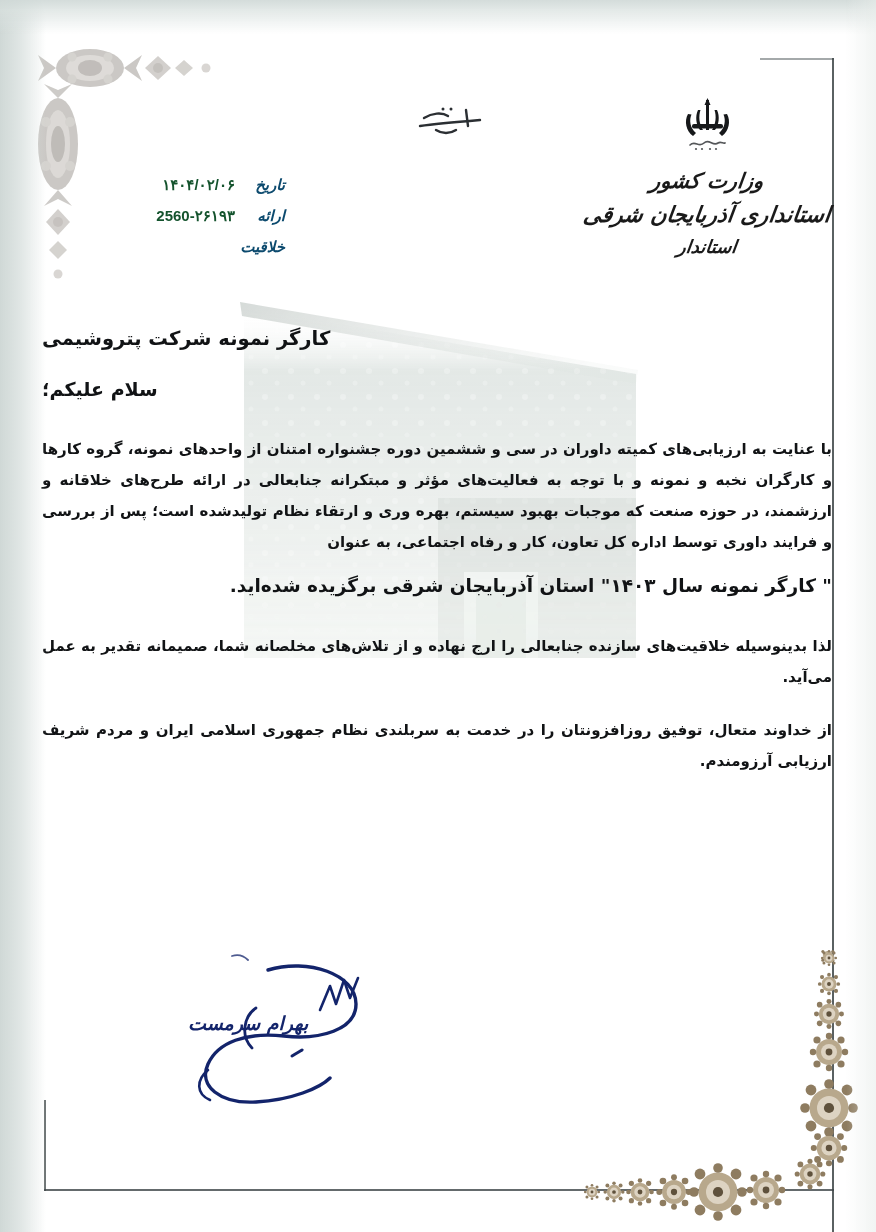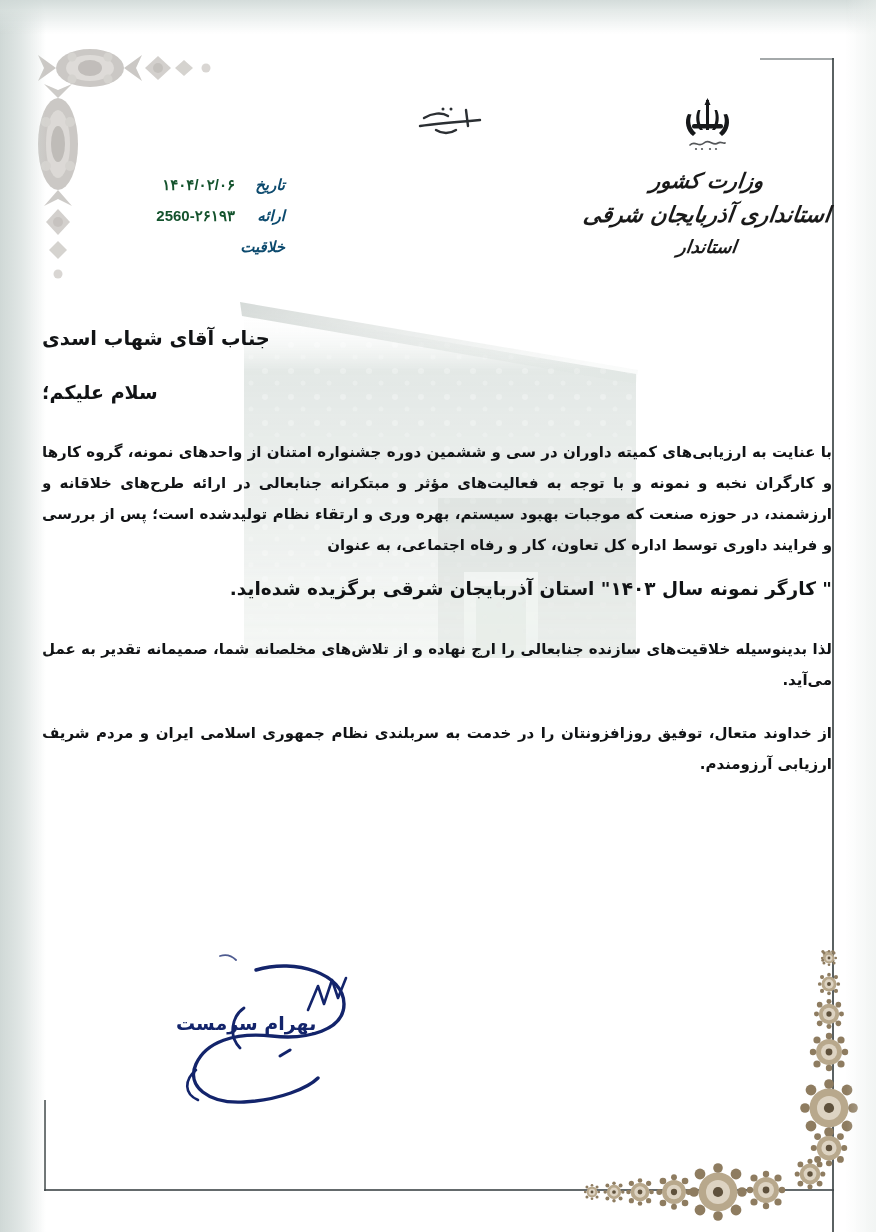--- a/index.html
+++ b/index.html
@@ -130,21 +130,21 @@
   .award-line{
     font-size:18.5px;font-weight:700;line-height:2.07;
     text-align:right;margin:0 0 26px 0;
     font-family:"DejaVu Sans","Liberation Sans",sans-serif;
   }
   .body-para.p2{margin-bottom:22px;}
   .body-para.p3{margin-bottom:0;}
 
   
   #signature-block{
-    position:absolute;left:148px;top:952px;width:290px;height:160px;
+    position:absolute;left:160px;top:952px;width:290px;height:160px;font-style:italic;
   }
   #signature-stroke{position:absolute;left:0;top:0;}
   #signature-name{
     position:absolute;left:28px;top:60px;
     font-size:19px;font-weight:700;color:#13246b;
     direction:rtl;white-space:nowrap;
     font-family:"DejaVu Sans","Liberation Sans",sans-serif;
   }
 </style>
 </head>
@@ -291,21 +291,21 @@
       <span class="meta-label">ارائه</span>
       <span class="meta-value">2560-۲۶۱۹۳</span>
     </div>
     <div class="meta-row" id="meta-attachment-row">
       <span class="meta-label">خلاقیت</span>
       <span class="meta-value"></span>
     </div>
   </div>
 
   <div id="letter-body">
-    <div class="addressee first">جناب آقای شهاب اسدی</div>
+    <div class="addressee">کارگر نمونه شرکت پتروشیمی</div>
     <div class="greeting">سلام علیکم؛</div>
     <p class="body-para p1">با عنایت به ارزیابی‌های کمیته داوران در سی و ششمین دوره جشنواره امتنان از واحدهای نمونه، گروه کارها و کارگران نخبه و نمونه و با توجه به فعالیت‌های مؤثر و مبتکرانه جنابعالی در ارائه طرح‌های خلاقانه و ارزشمند، در حوزه صنعت که موجبات بهبود سیستم، بهره وری و ارتقاء نظام تولیدشده است؛ پس از بررسی و فرایند داوری توسط اداره کل تعاون، کار و رفاه اجتماعی، به عنوان</p>
     <p class="award-line">" کارگر نمونه سال ۱۴۰۳" استان آذربایجان شرقی برگزیده شده‌اید.</p>
     <p class="body-para p2">لذا بدینوسیله خلاقیت‌های سازنده جنابعالی را ارج نهاده و از تلاش‌های مخلصانه شما، صمیمانه تقدیر به عمل می‌آید.</p>
     <p class="body-para p3">از خداوند متعال، توفیق روزافزونتان را در خدمت به سربلندی نظام جمهوری اسلامی ایران و مردم شریف ارزیابی آرزومندم.</p>
   </div>
 
   <div id="signature-block">
     <div id="signature-stroke">
       <svg width="290" height="160" viewBox="0 0 290 160" aria-hidden="true">

